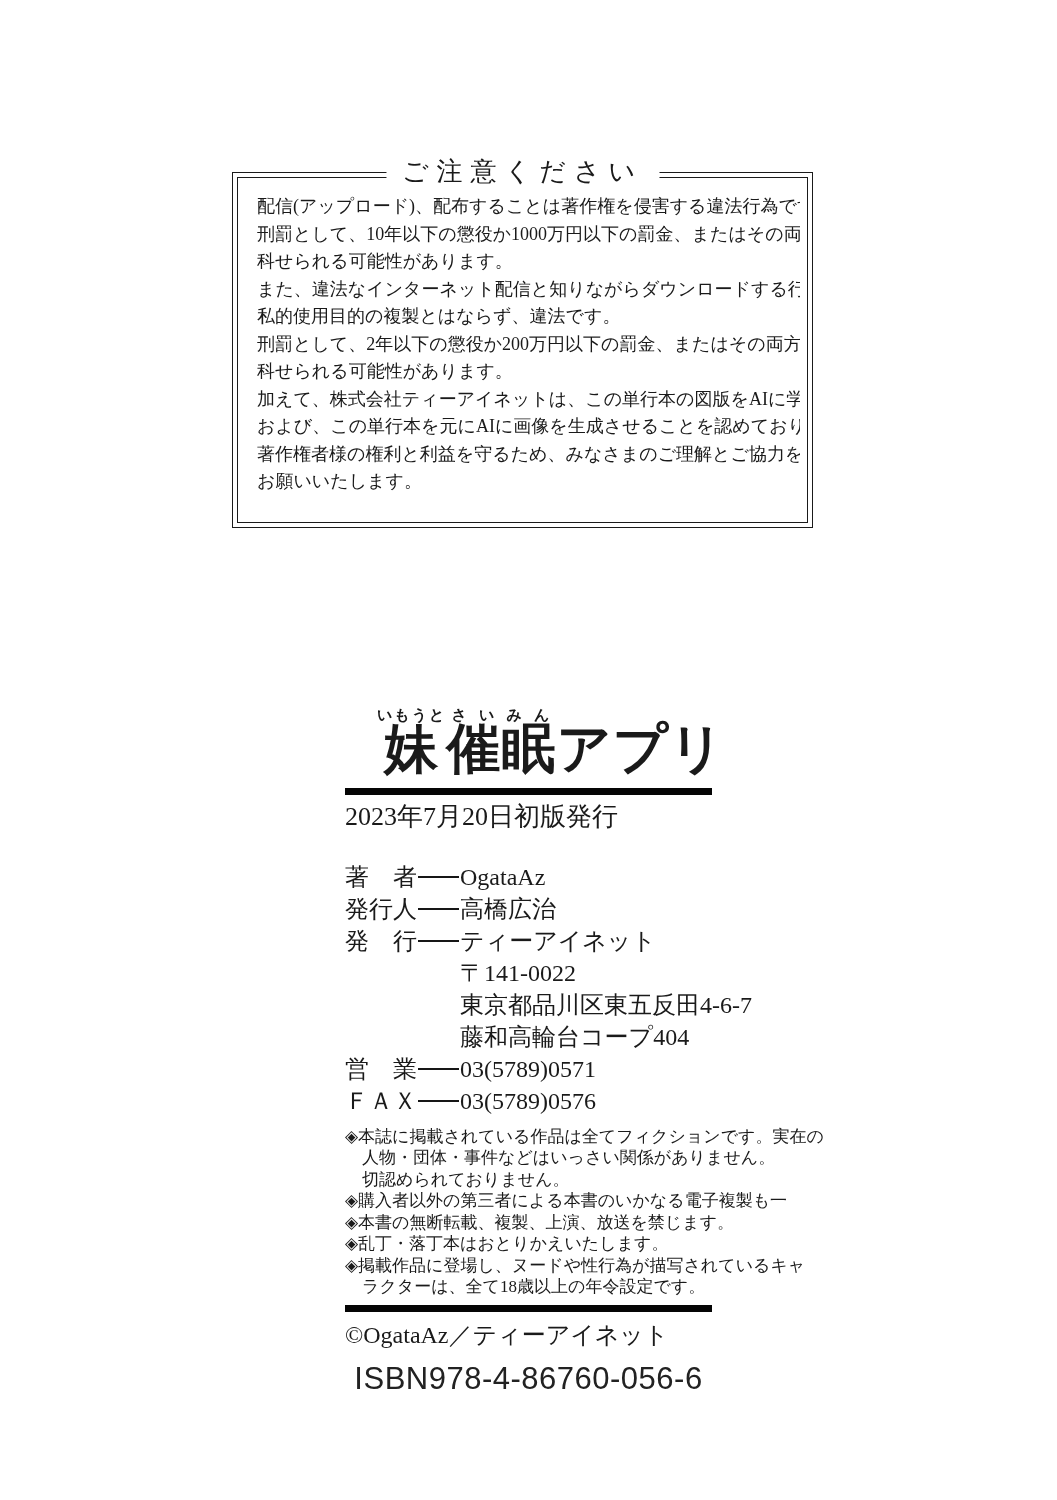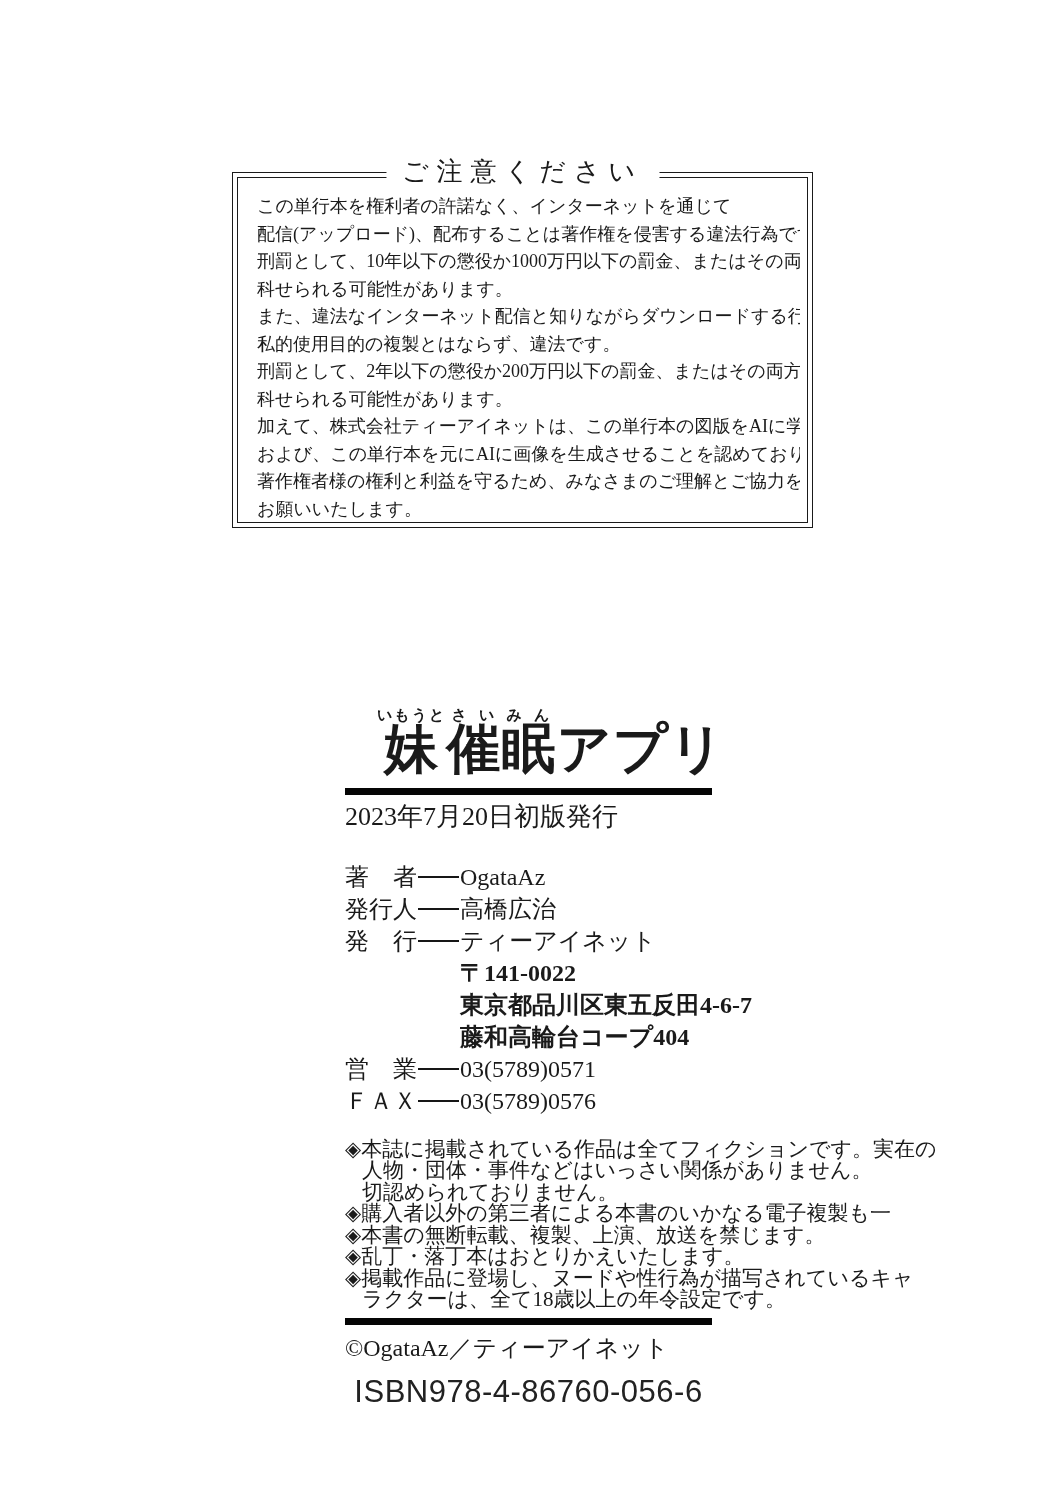--- a/index.html
+++ b/index.html
@@ -91,25 +91,25 @@
     vertical-align: baseline;
   }
   .row-dash {
     display: inline-block;
     width: 41px;
     height: 2.5px;
     background: #161616;
     vertical-align: middle;
     margin: 0 1px 4px 0;
   }
-  .colophon-row.indent { padding-left: 115px; font-weight: bold; }
+  .colophon-row.indent { padding-left: 115px; }
 
   .colophon-notes {
-    margin-top: 22px;
-    font-size: 21px;
+    margin-top: 9px;
+    font-size: 17px;
     line-height: 21.5px;
   }
   .note-line { white-space: nowrap; }
   .note-line.cont { padding-left: 17px; }
 
   .rule-bottom { margin-top: 7px; }
   .copyright-line {
     margin-top: 7px;
     font-size: 24px;
     line-height: 32px;
@@ -127,21 +127,20 @@
 </style>
 </head>
 <body>
 
 <div class="page">
 
   <div class="notice-box">
     <div class="notice-box-inner"></div>
     <h2 class="notice-title">ご注意ください</h2>
     <div class="notice-body" id="notice-body">
-        <div class="notice-line">この単行本を権利者の許諾なく、インターネットを通じて</div>
         <div class="notice-line">配信(アップロード)、配布することは著作権を侵害する違法行為です。</div>
         <div class="notice-line">刑罰として、10年以下の懲役か1000万円以下の罰金、またはその両方が</div>
         <div class="notice-line">科せられる可能性があります。</div>
         <div class="notice-line">また、違法なインターネット配信と知りながらダウンロードする行為も、</div>
         <div class="notice-line">私的使用目的の複製とはならず、違法です。</div>
         <div class="notice-line">刑罰として、2年以下の懲役か200万円以下の罰金、またはその両方が</div>
         <div class="notice-line">科せられる可能性があります。</div>
         <div class="notice-line">加えて、株式会社ティーアイネットは、この単行本の図版をAIに学習させること、</div>
         <div class="notice-line">および、この単行本を元にAIに画像を生成させることを認めておりません。</div>
         <div class="notice-line">著作権者様の権利と利益を守るため、みなさまのご理解とご協力を</div>

